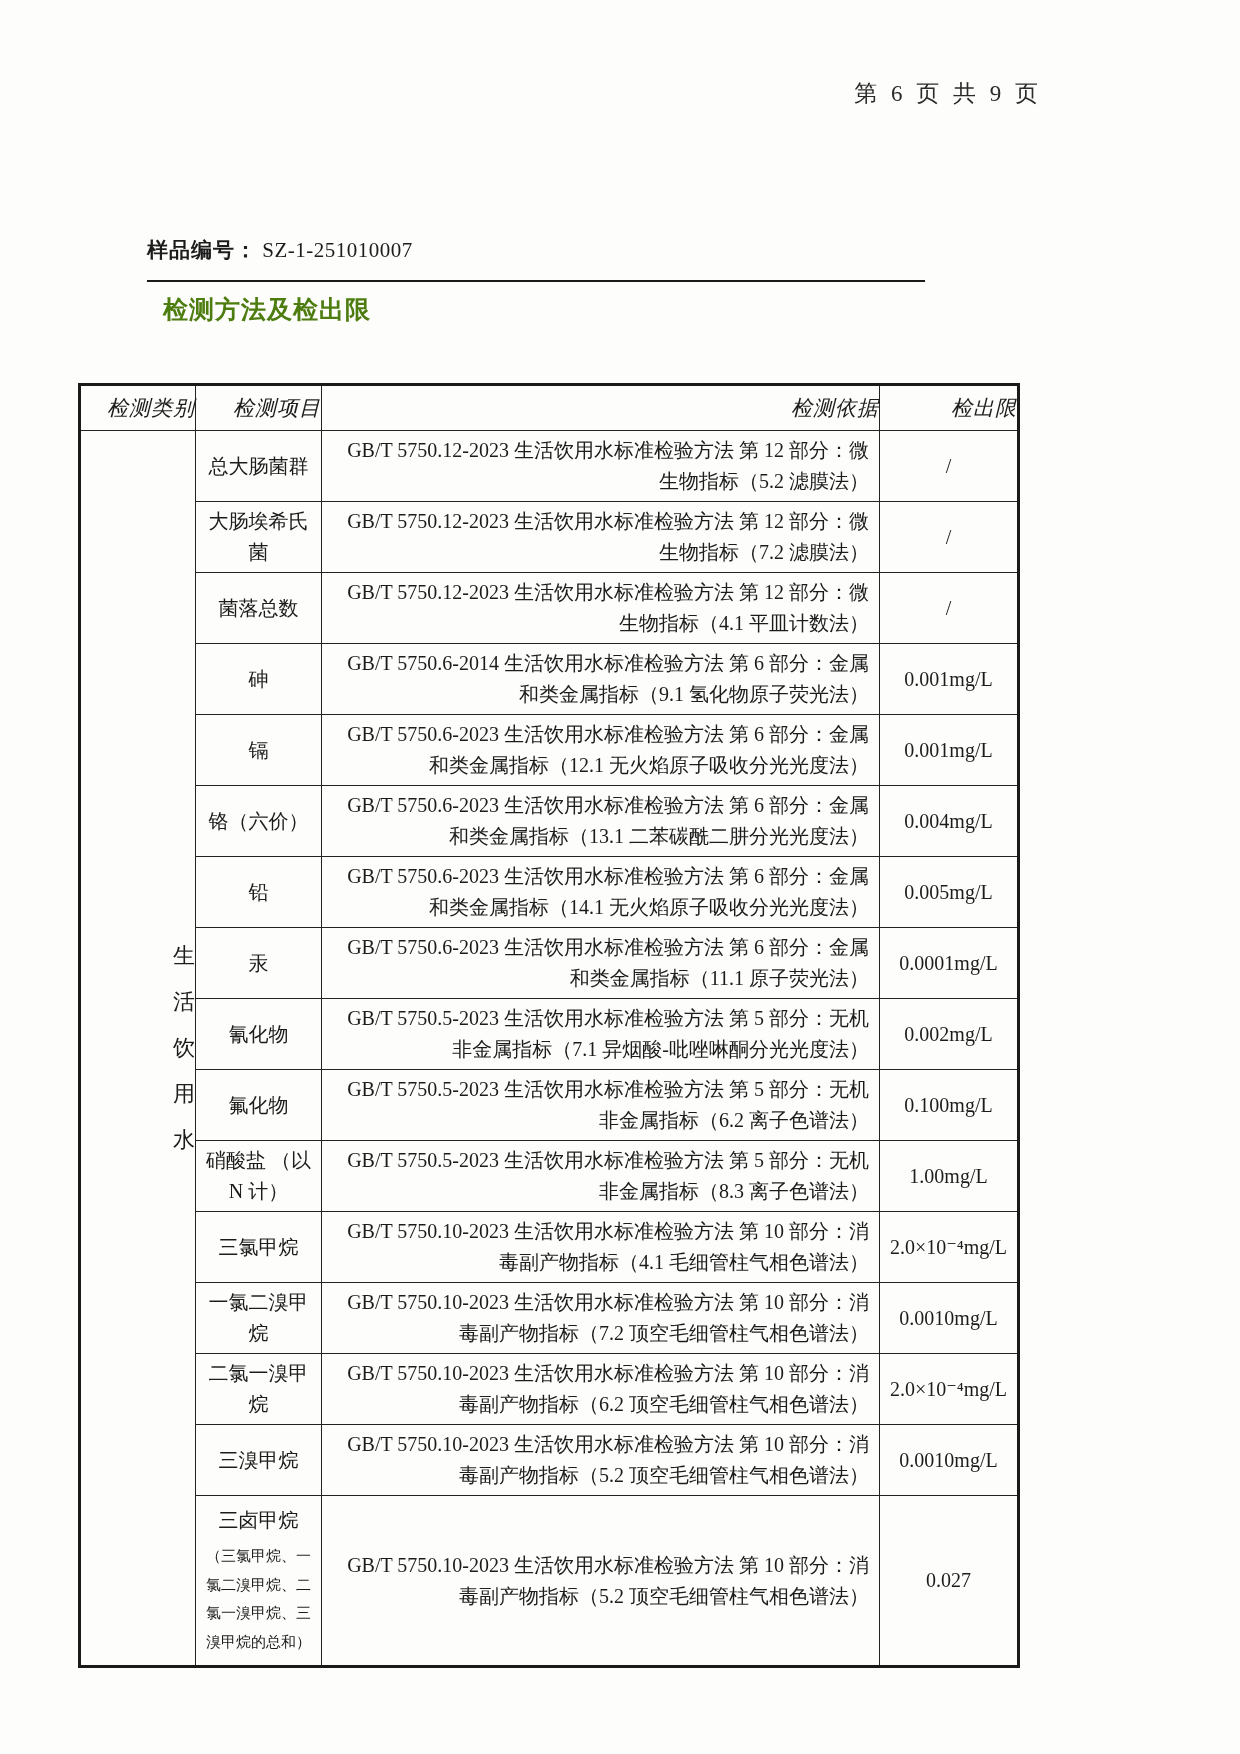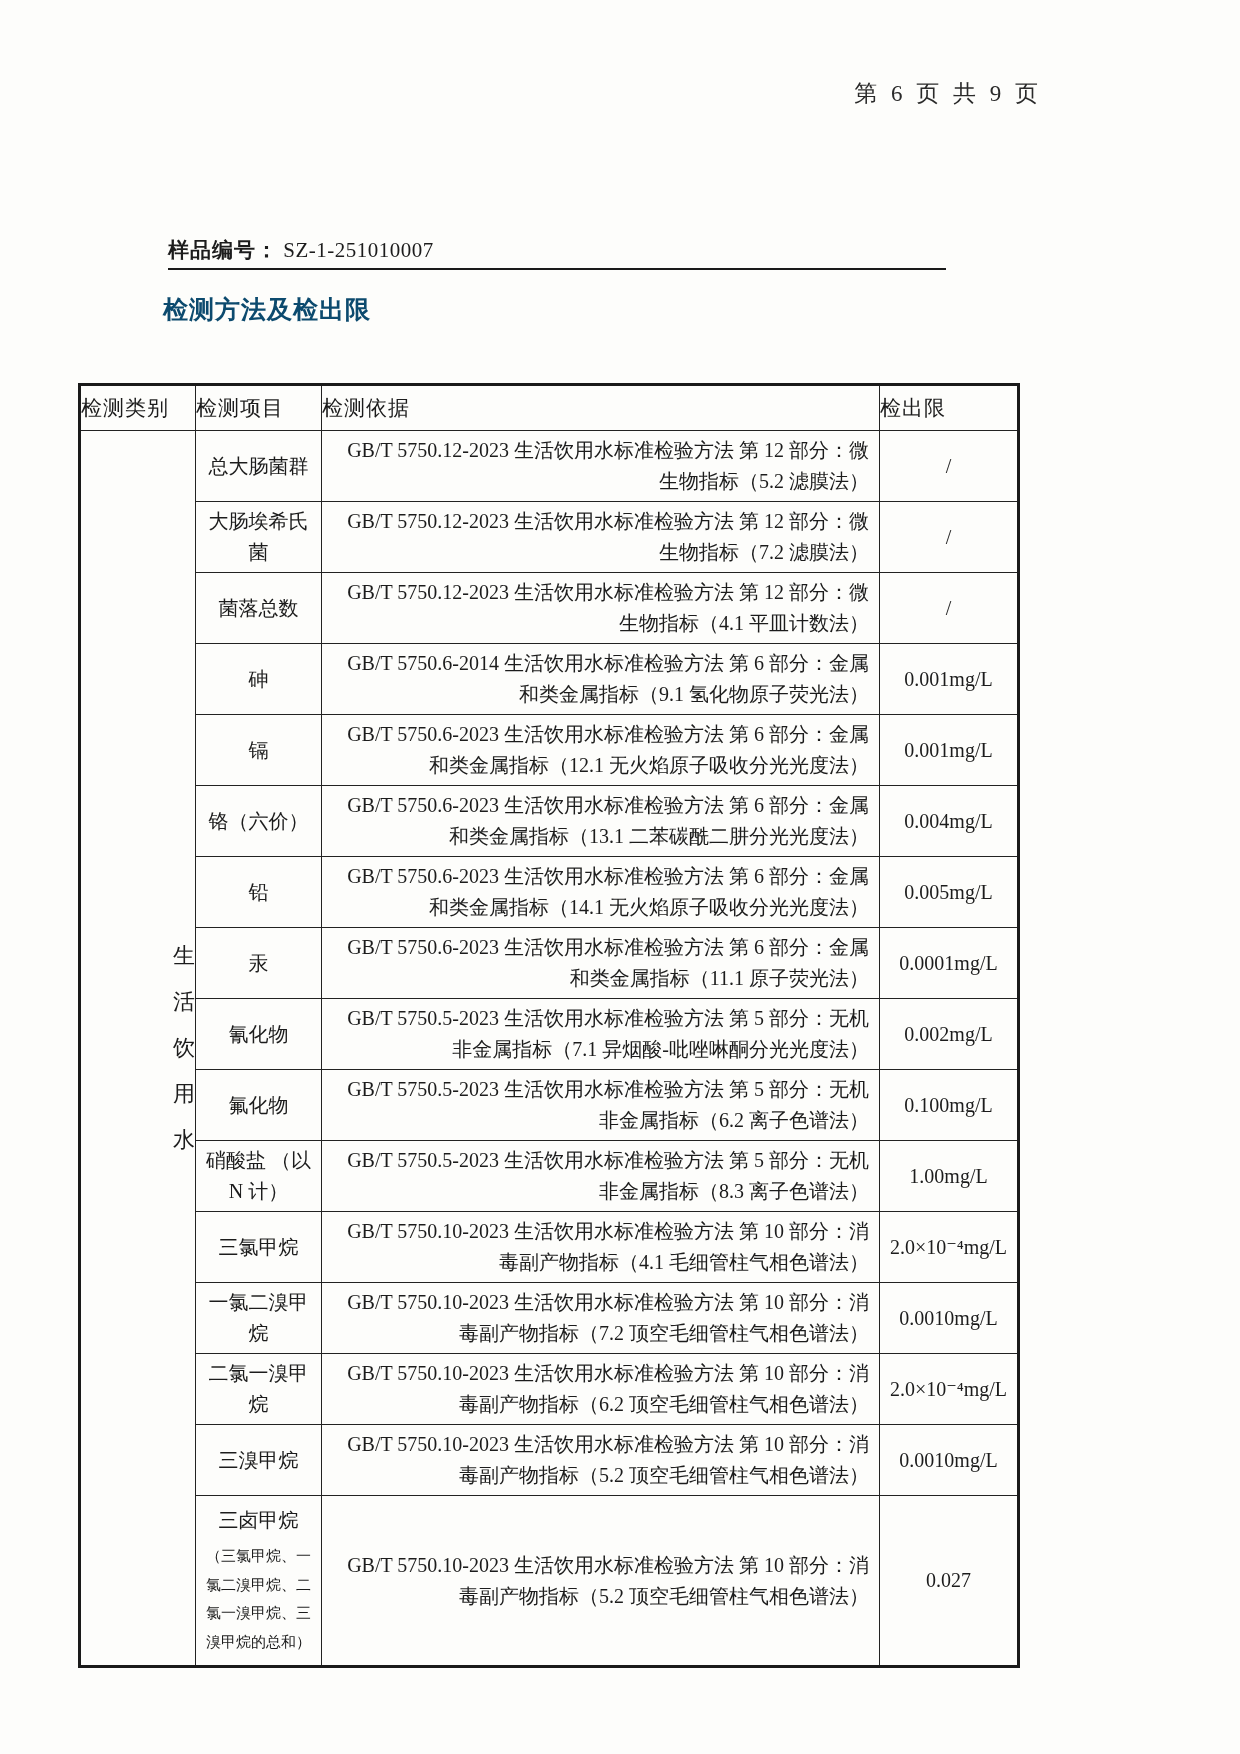--- a/index.html
+++ b/index.html
@@ -30,63 +30,64 @@
     text-align: center;
     font-family: "Liberation Sans", "DejaVu Sans", sans-serif;
     font-weight: bold;
     font-size: 34px;
     letter-spacing: 2px;
     color: #111;
   }
   .sample-line {
     position: absolute;
     top: 236px;
-    left: 168px;
+    left: 147px;
     width: 778px;
     border-bottom: 2.5px solid #1a1a1a;
-    padding-bottom: 4px;
+    padding-bottom: 16px;
     font-size: 21px;
   }
   .sample-label {
     font-family: "Liberation Sans", "DejaVu Sans", sans-serif;
     font-weight: bold;
     letter-spacing: 1px;
   }
   .sample-value { font-size: 21px; letter-spacing: 0.5px; }
   .section-heading {
     position: absolute;
     top: 293px;
     left: 163px;
     font-family: "Liberation Sans", "DejaVu Sans", sans-serif;
     font-weight: bold;
     font-size: 25px;
     letter-spacing: 1px;
-    color: #0c4a6e;
+    color: #4d7c0f;
   }
   table.methods {
     position: absolute;
     top: 383px;
     left: 78px;
     width: 939px;
     border-collapse: collapse;
     table-layout: fixed;
     font-size: 20px;
     color: #1c1c1c;
   }
   table.methods, .methods th, .methods td {
     border: 1.5px solid #222;
   }
   table.methods { border: 3px solid #1a1a1a; }
   .methods th {
     height: 46px;
     font-weight: normal;
     font-size: 21px;
     letter-spacing: 1px;
-    text-align: left;
+    text-align: right;
     vertical-align: middle;
+    font-style: italic;
   }
   .methods td { vertical-align: middle; }
   .col-cat   { width: 116px; }
   .col-item  { width: 126px; }
   .col-basis { width: 558px; }
   .col-limit { width: 139px; }
   .cat-cell { text-align: right; }
   .vert {
     display: inline-block;
     width: 1.15em;

